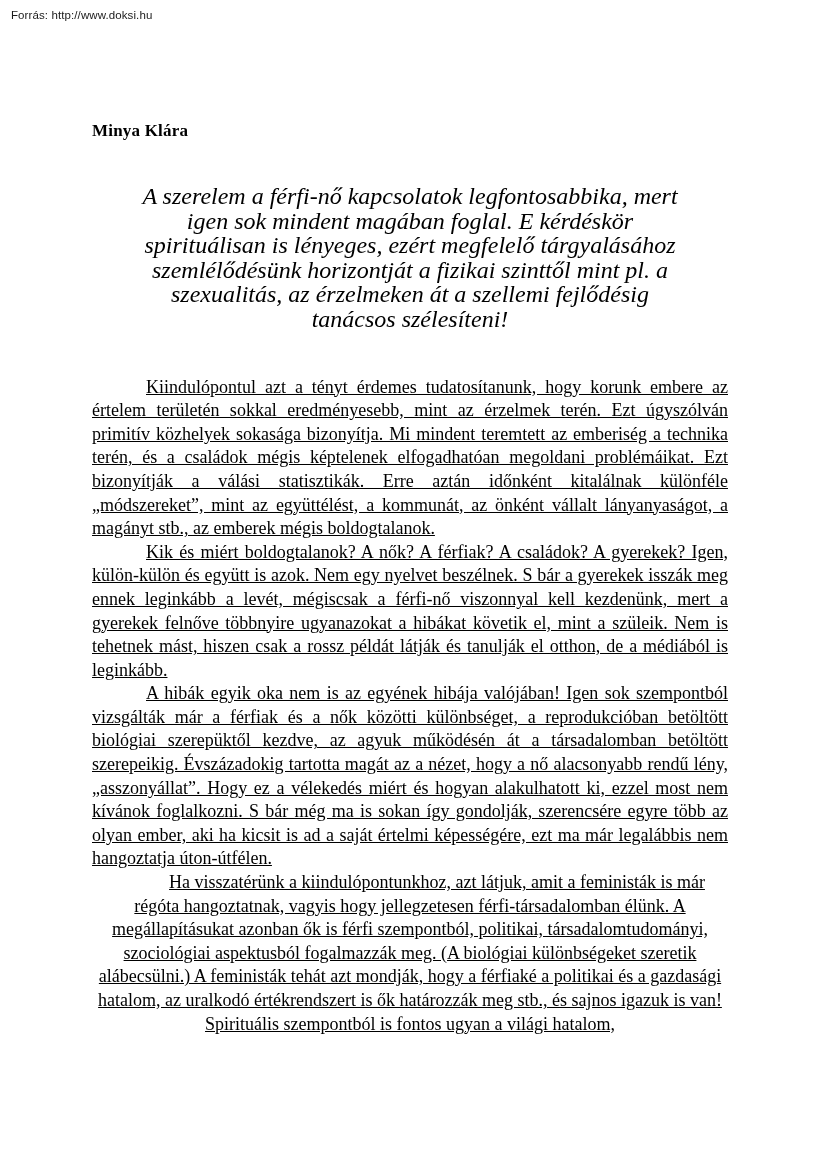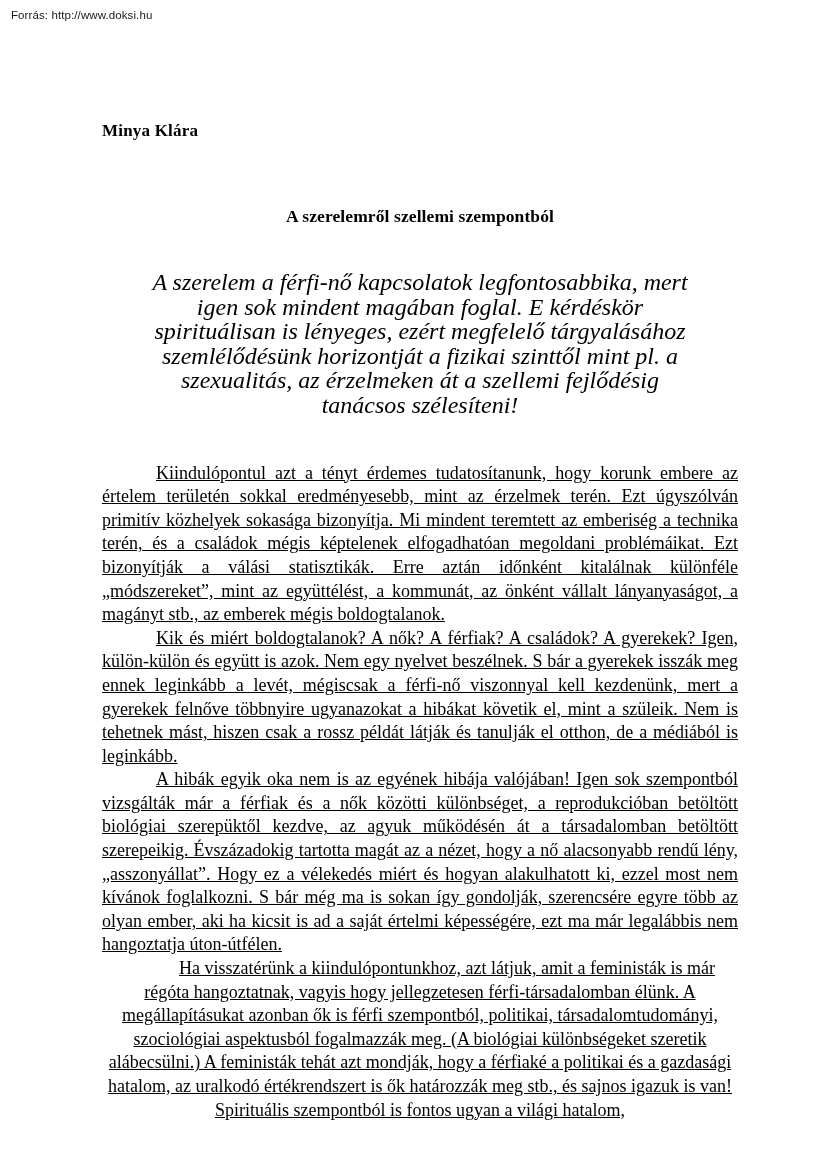--- a/index.html
+++ b/index.html
@@ -28,21 +28,21 @@
     font-size: 11.5px;
     line-height: 14px;
     color: #1a1a1a;
     letter-spacing: 0.1px;
     white-space: nowrap;
   }
 
   
   .content {
     position: absolute;
-    left: 102px;
+    left: 92px;
     top: 0;
     width: 636px;
   }
 
   .author {
     margin-top: 120px;
     font-size: 17px;
     font-weight: bold;
     line-height: 22px;
     letter-spacing: 0.2px;
@@ -89,21 +89,20 @@
 <body>
 
 <div class="page">
 
   <div class="source-header">Forrás: http://www.doksi.hu</div>
 
   <div class="content">
 
     <div class="author">Minya Klára</div>
 
-    <div class="doc-title">A szerelemről szellemi szempontból</div>
 
     <div class="epigraph">A szerelem a férfi-nő kapcsolatok legfontosabbika, mert igen sok mindent magában foglal. E kérdéskör spirituálisan is lényeges, ezért megfelelő tárgyalásához szemlélődésünk horizontját a fizikai szinttől mint pl. a szexualitás, az érzelmeken át a szellemi fejlődésig tanácsos szélesíteni!</div>
 
     <div class="body-text">
       <p>Kiindulópontul azt a tényt érdemes tudatosítanunk, hogy korunk embere az értelem területén sokkal eredményesebb, mint az érzelmek terén. Ezt úgyszólván primitív közhelyek sokasága bizonyítja. Mi mindent teremtett az emberiség a technika terén, és a családok mégis képtelenek elfogadhatóan megoldani problémáikat. Ezt bizonyítják a válási statisztikák. Erre aztán időnként kitalálnak különféle „módszereket”, mint az együttélést, a kommunát, az önként vállalt lányanyaságot, a magányt stb., az emberek mégis boldogtalanok.</p>
       <p>Kik és miért boldogtalanok? A nők? A férfiak? A családok? A gyerekek? Igen, külön-külön és együtt is azok. Nem egy nyelvet beszélnek. S bár a gyerekek isszák meg ennek leginkább a levét, mégiscsak a férfi-nő viszonnyal kell kezdenünk, mert a gyerekek felnőve többnyire ugyanazokat a hibákat követik el, mint a szüleik. Nem is tehetnek mást, hiszen csak a rossz példát látják és tanulják el otthon, de a médiából is leginkább.</p>
       <p>A hibák egyik oka nem is az egyének hibája valójában! Igen sok szempontból vizsgálták már a férfiak és a nők közötti különbséget, a reprodukcióban betöltött biológiai szerepüktől kezdve, az agyuk működésén át a társadalomban betöltött szerepeikig. Évszázadokig tartotta magát az a nézet, hogy a nő alacsonyabb rendű lény, „asszonyállat”. Hogy ez a vélekedés miért és hogyan alakulhatott ki, ezzel most nem kívánok foglalkozni. S bár még ma is sokan így gondolják, szerencsére egyre több az olyan ember, aki ha kicsit is ad a saját értelmi képességére, ezt ma már legalábbis nem hangoztatja úton-útfélen.</p>
       <p>Ha visszatérünk a kiindulópontunkhoz, azt látjuk, amit a feministák is már régóta hangoztatnak, vagyis hogy jellegzetesen férfi-társadalomban élünk. A megállapításukat azonban ők is férfi szempontból, politikai, társadalomtudományi, szociológiai aspektusból fogalmazzák meg. (A biológiai különbségeket szeretik alábecsülni.) A feministák tehát azt mondják, hogy a férfiaké a politikai és a gazdasági hatalom, az uralkodó értékrendszert is ők határozzák meg stb., és sajnos igazuk is van! Spirituális szempontból is fontos ugyan a világi hatalom,</p>
     </div>
 

